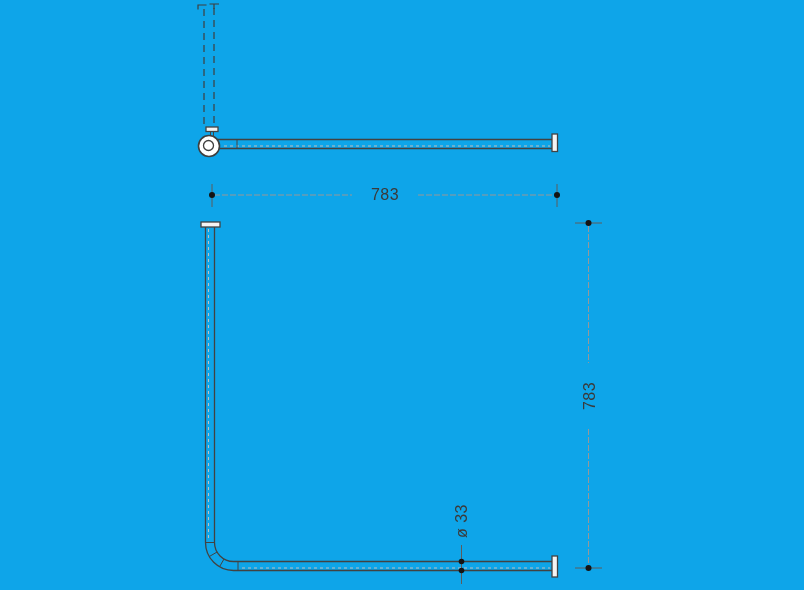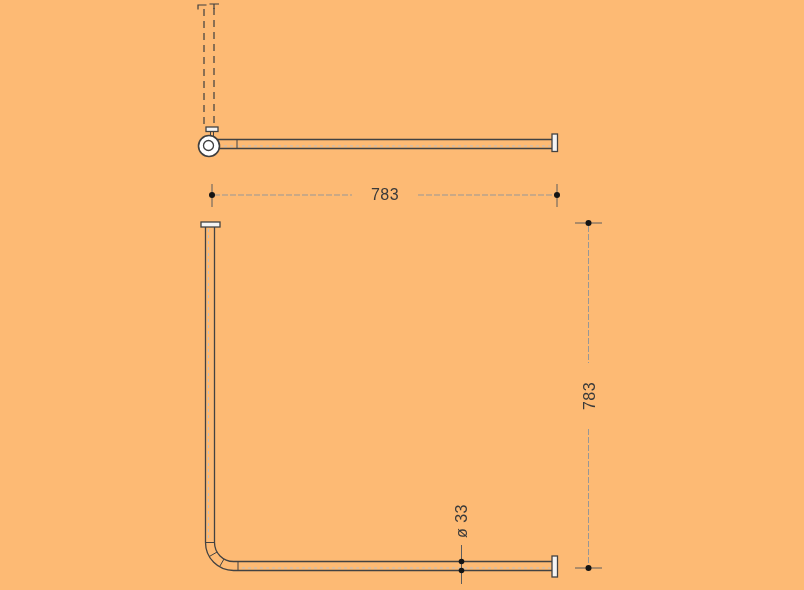--- a/index.html
+++ b/index.html
@@ -4,21 +4,21 @@
 <style>
   html, body {
     margin: 0;
     padding: 0;
     background: #ffffff;
   }
   .canvas {
     position: relative;
     width: 804px;
     height: 590px;
-    background: #fdba74;
+    background: #0ea5e9;
     overflow: hidden;
     font-family: "Liberation Sans", sans-serif;
     text-decoration: underline;
   }
   svg { display: block; }
   .edge      { stroke: #424242; stroke-width: 1.3; fill: none; }
   .edge-thin { stroke: #424242; stroke-width: 1;   fill: none; }
   .fitting   { stroke: #424242; stroke-width: 1.3; fill: #f4f4f4; }
   .centerline{ stroke: #bfbfbf; stroke-width: 1; fill: none; stroke-dasharray: 3 3; }
   .supportline { stroke: #3f3f3f; stroke-width: 1.2; fill: none; stroke-dasharray: 7 5; }

